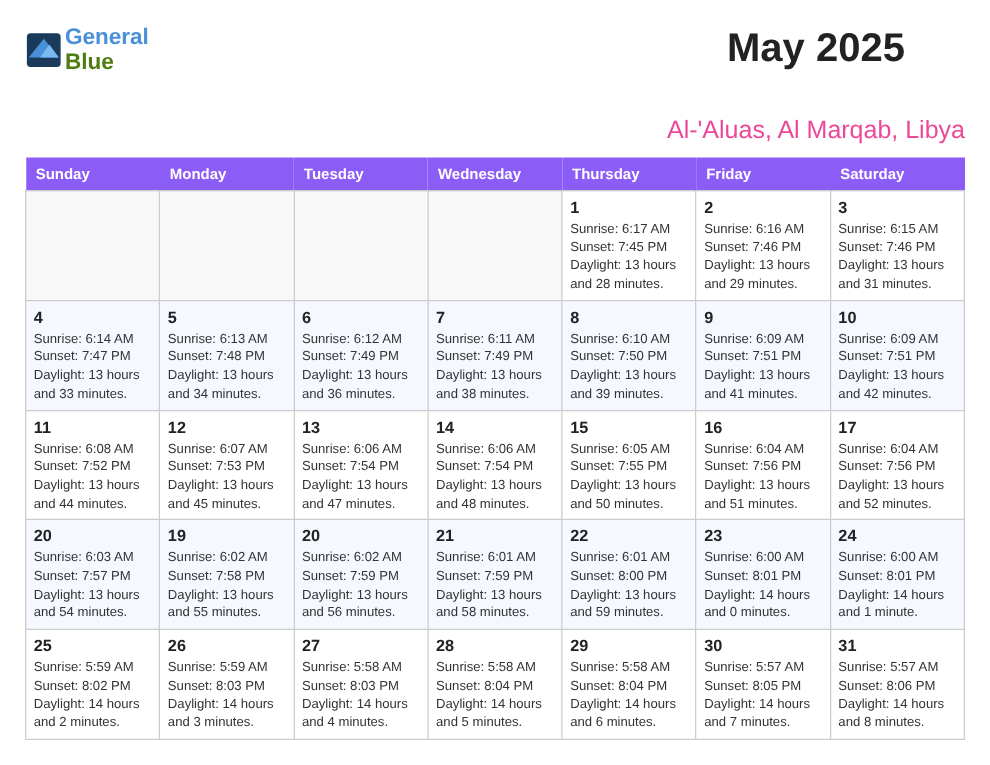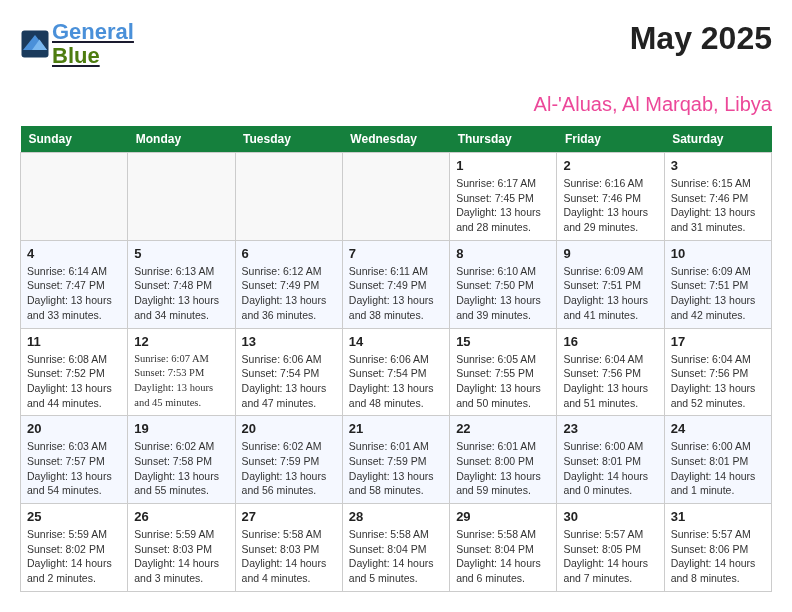--- a/index.html
+++ b/index.html
@@ -14,54 +14,53 @@
       display: flex;
       justify-content: space-between;
       align-items: flex-start;
       margin-bottom: 10px;
     }
     .logo {
       display: flex;
       align-items: center;
     }
     .logo-text {
-      font-size: 22px;
+      font-size: 18px;
       font-weight: bold;
       color: #1a1a2e;
       line-height: 1.1;
-      text-decoration: underline;
     }
     .logo-text span {
       color: #4a90d9;
     }
     .logo-icon {
       width: 30px;
       height: 30px;
       margin-right: 2px;
     }
     .title-block {
-      text-align: right;
+      text-align: center;
     }
     .month-title {
       font-size: 32px;
       font-weight: bold;
       color: #222;
     }
     .location-title {
       font-size: 20px;
       color: #ec4899;
       margin-top: 36px;
     }
     table {
       width: 100%;
       border-collapse: collapse;
       font-size: 11px;
     }
     thead tr th {
-      background-color: #15803d;
+      background-color: #8b5cf6;
       color: #fff;
       font-weight: bold;
       text-align: left;
       padding: 6px 8px;
       font-size: 12px;
     }
     tbody tr td {
       border: 1px solid #ccc;
       vertical-align: top;
       padding: 5px 6px;
@@ -202,21 +201,21 @@
       <tr>
         <td>
           <div class="day-number">11</div>
           <div class="day-detail" style="white-space: pre-line;">Sunrise: 6:08 AM
 Sunset: 7:52 PM
 Daylight: 13 hours
 and 44 minutes.</div>
         </td>
         <td>
           <div class="day-number">12</div>
-          <div class="day-detail" style="white-space: pre-line; font-family: Liberation Serif, serif;">Sunrise: 6:07 AM
+          <div class="day-detail" style="white-space: pre-line;">Sunrise: 6:07 AM
 Sunset: 7:53 PM
 Daylight: 13 hours
 and 45 minutes.</div>
         </td>
         <td>
           <div class="day-number">13</div>
           <div class="day-detail" style="white-space: pre-line;">Sunrise: 6:06 AM
 Sunset: 7:54 PM
 Daylight: 13 hours
 and 47 minutes.</div>

